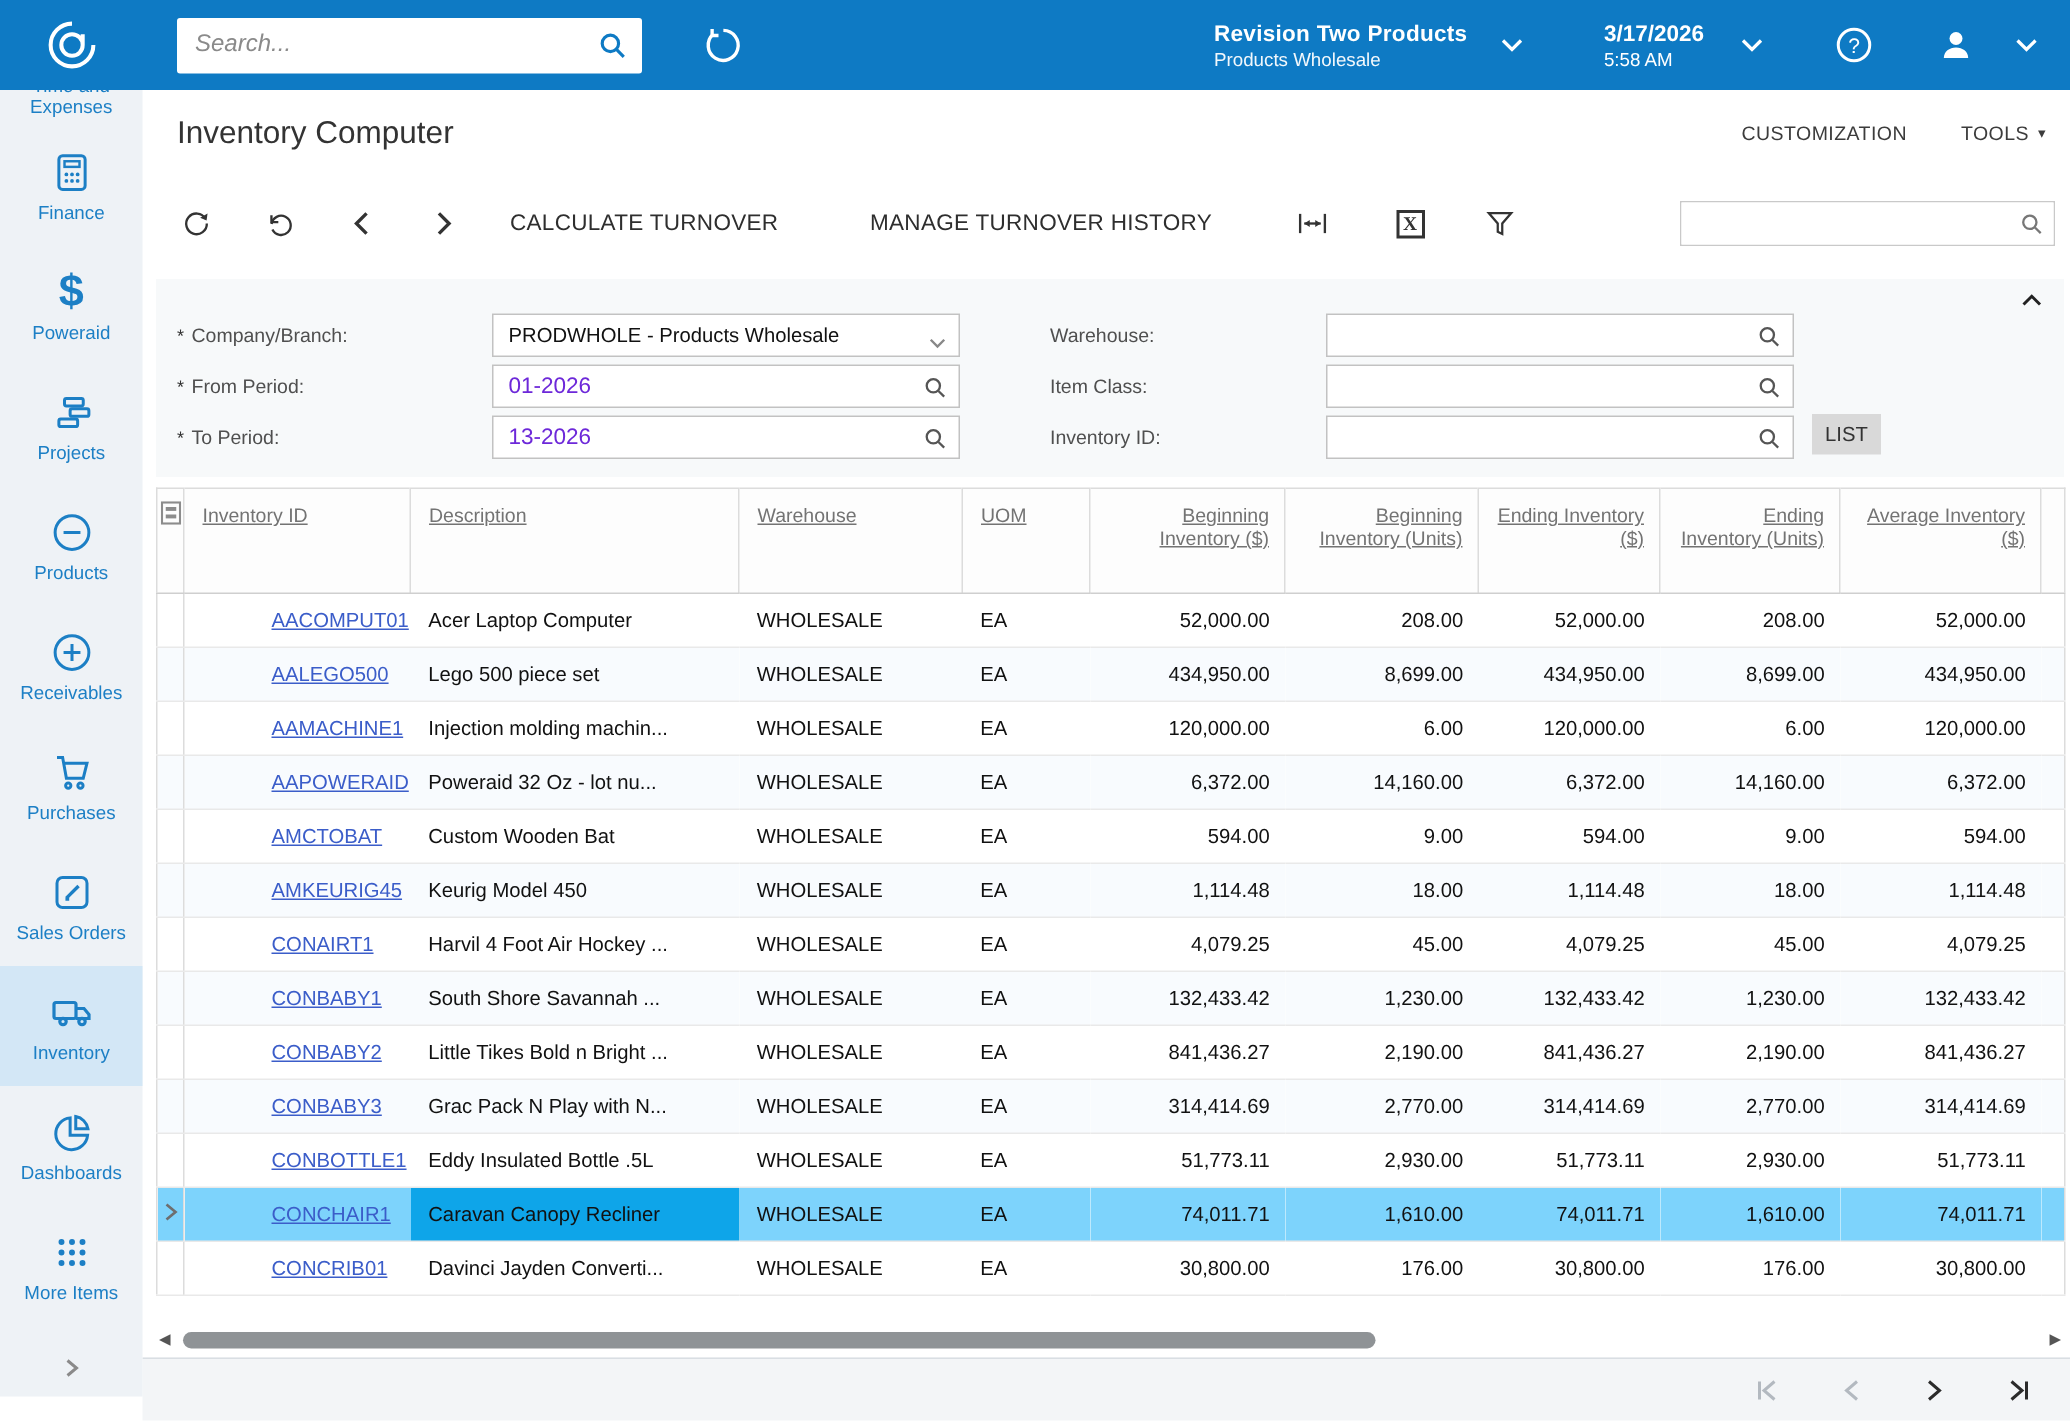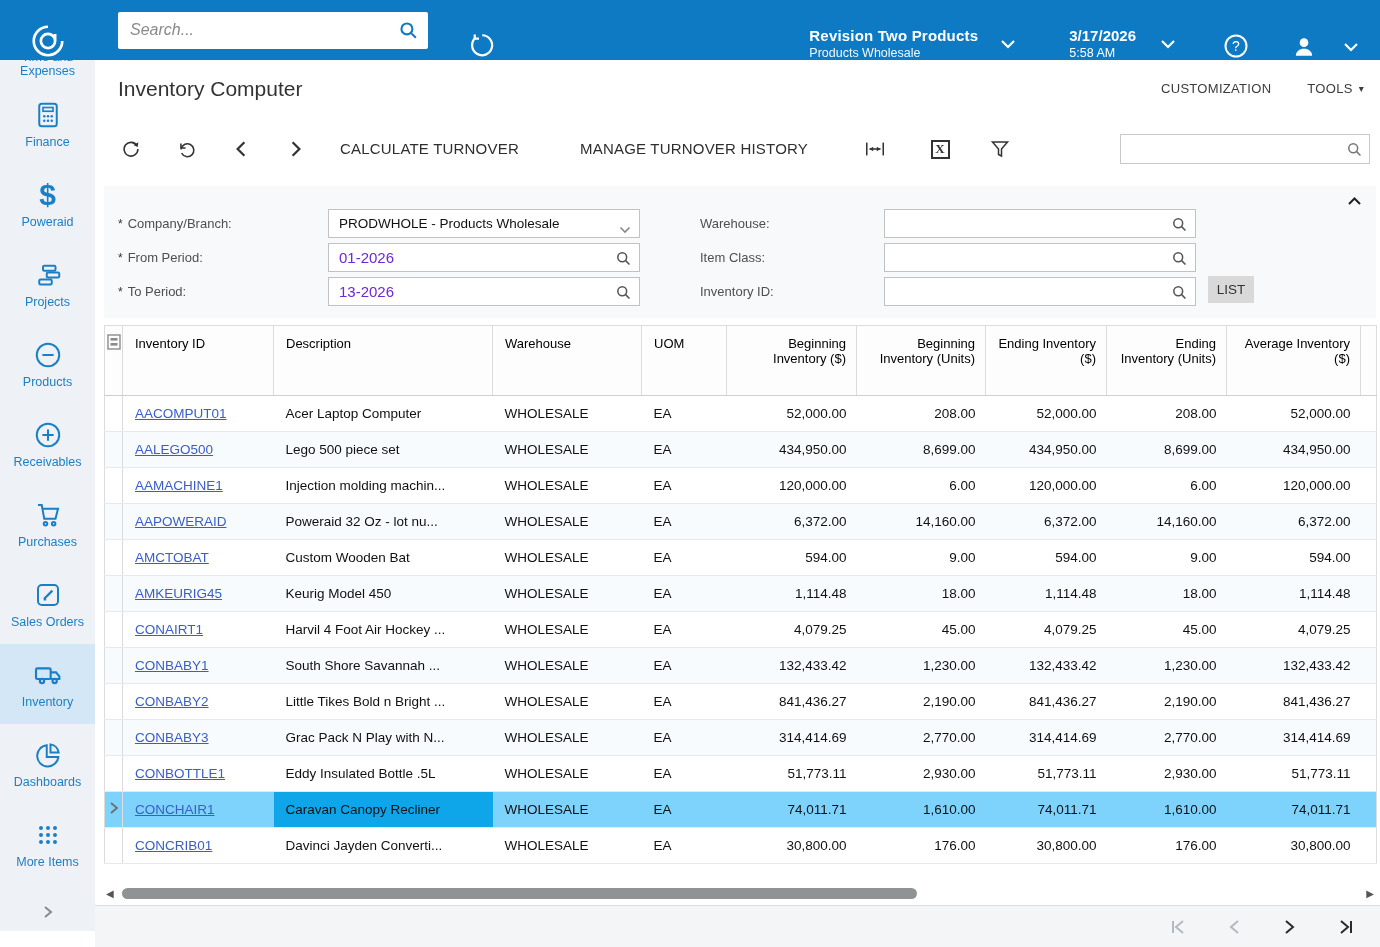--- a/index.html
+++ b/index.html
@@ -1,19 +1,19 @@
 <!DOCTYPE html>
 <html><head>
 <meta charset="utf-8">
 <style>
   * { box-sizing: border-box; margin: 0; padding: 0; }
   html,body { width:1380px; height:947px; overflow:hidden; font-family:"Liberation Sans",sans-serif; background:#fff; }
 
   
-  .topbar { position:absolute; top:0; left:0; width:1380px; height:60px; background:#0e7ac4; display:flex; align-items:flex-end; z-index:30; }
+  .topbar { position:absolute; top:0; left:0; width:1380px; height:60px; background:#0e7ac4; display:flex; align-items:center; z-index:30; }
   .logo-box { width:95px; display:flex; align-items:center; justify-content:center; }
   .search-wrap { position:relative; align-self:center; margin-left:23px; width:310px; height:37px; }
   .search-wrap input { width:100%; height:100%; border:none; outline:none; border-radius:2px; padding:0 38px 0 12px; font-size:16px; color:#333; font-family:"Liberation Sans",sans-serif; }
   .search-wrap input::placeholder { color:#8a8a8a; font-style:italic; }
   .search-wrap .mag { position:absolute; right:9px; top:8px; }
   .vdiv { width:1px; background:rgba(255,255,255,.45); }
   .sec { display:flex; align-items:center; justify-content:center; }
   .sec.clock { width:66px; margin-left:19px; }
   .spacer { flex:1; }
   .biz { display:flex; align-items:center; gap:22px; padding:0 26px 0 0; cursor:pointer; }
@@ -61,31 +61,31 @@
   .f-field input { width:100%; height:100%; border:none; outline:none; padding:0 30px 0 10px; font-size:15px; color:#6d28d9; font-family:"Liberation Sans",sans-serif; background:transparent; }
   .f-field .mag { position:absolute; right:7px; top:6px; }
   .f-field .chev { position:absolute; right:8px; top:10px; }
   .f-select-text { line-height:27px; padding:0 30px 0 10px; font-size:13.5px; color:#111; white-space:nowrap; overflow:hidden; }
   .list-btn { position:absolute; left:1104px; top:90px; width:46px; height:27px; background:#d9d9d9; border:none; font-size:13.5px; color:#333; cursor:pointer; font-family:"Liberation Sans",sans-serif; }
   .collapse { position:absolute; right:14px; top:6px; cursor:pointer; }
 
   
   .gridwrap { position:absolute; left:9px; top:265px; width:1272px; }
   table.grid { border-collapse:collapse; table-layout:fixed; width:1272px; border-left:1px solid #dcdcdc; border-right:1px solid #dcdcdc; border-top:1px solid #dcdcdc; }
-  table.grid th { height:70px; vertical-align:top; padding:10px 10px 0 12px; font-size:13px; font-weight:normal; color:#000000; border-right:1px solid #dcdcdc; border-bottom:1px solid #cfcfcf; text-align:left; background:#fdfdfd; }
+  table.grid th { height:70px; vertical-align:top; padding:10px 10px 0 12px; font-size:13px; font-weight:normal; color:#737373; border-right:1px solid #dcdcdc; border-bottom:1px solid #cfcfcf; text-align:left; background:#fdfdfd;text-decoration:underline; }
   table.grid th.num { text-align:right; }
   table.grid th.gutter, table.grid th.filler { padding:0; }
   table.grid th.filler { border-right:none; }
   table.grid td { height:36px; font-size:13.5px; color:#111; padding:0 10px 0 12px; border-bottom:1px solid #e9e9e9; white-space:nowrap; overflow:hidden; vertical-align:middle; background:#fff; }
   table.grid td.num { text-align:right; }
   table.grid td.gutter { padding:0; border-right:1px solid #dcdcdc; text-align:center; }
   tr.alt td { background:#f8fbfe; }
   tr.selected td { background:#7dd3fc; }
   tr.selected td.desc { background:#0ea5e9; }
-  table.grid a { color:#3b5dc9; text-decoration:underline; }
+  table.grid a { color:#3b5dc9; text-decoration:underline;margin-left:46px; }
   th .gutter-ico { margin:8px 0 0 2px; }
 
   
   .hscroll { position:absolute; left:9px; top:824px; width:1272px; height:20px; background:#fff; }
   .hs-arrow { position:absolute; top:4px; font-size:10px; color:#555; cursor:pointer; line-height:12px; }
   .hs-left { left:2px; } .hs-right { right:2px; }
   .hs-thumb { position:absolute; left:18px; top:4px; width:795px; height:11px; background:#8f9396; border-radius:6px; cursor:pointer; }
   .footer { position:absolute; left:0; top:845px; width:1285px; height:42px; background:#f3f5f7; border-top:1px solid #d9dee3; display:flex; align-items:center; justify-content:flex-end; gap:40px; padding-right:26px; }
   .pg-btn { cursor:pointer; display:flex; align-items:center; }
 </style>

